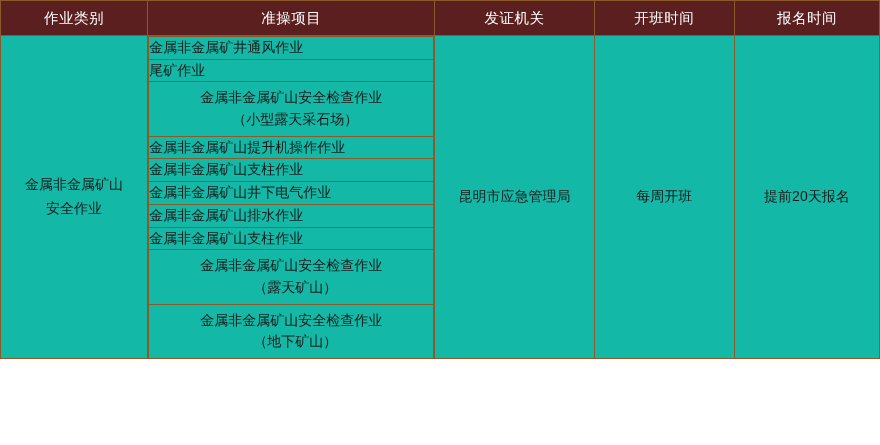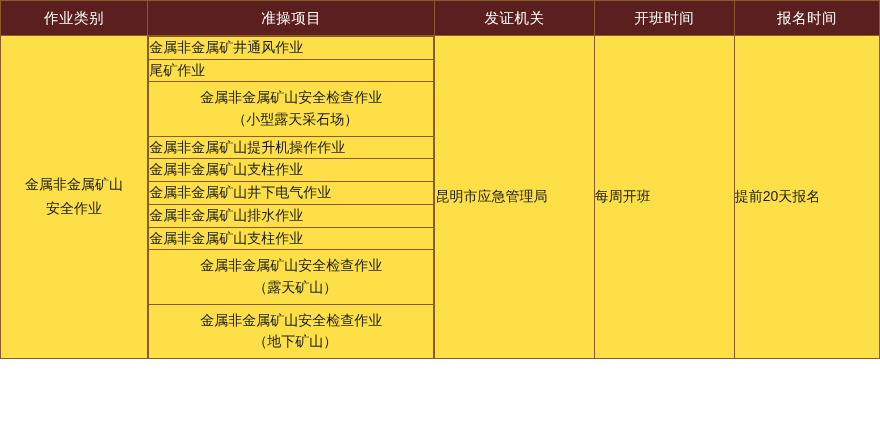--- a/index.html
+++ b/index.html
@@ -34,21 +34,21 @@
     background: #5b1f1f;
     color: #ffffff;
     font-weight: normal;
     font-size: 14.5px;
     height: 34px;
     text-align: center;
     border: 1px solid #3d1414;
     letter-spacing: 0.5px;
   }
   td {
-    background: #fde047;
+    background: #14b8a6;
   }
   .cat-cell {
     text-align: center;
     font-size: 14px;
     line-height: 1.7;
     padding: 4px 6px;
   }
   .item-cell {
     text-align: left;
     font-size: 14px;
@@ -59,21 +59,21 @@
   .item-cell.two-line {
     padding-top: 5px;
     padding-bottom: 5px;
     text-align: center;
   }
   .item-sub {
     display: block;
     padding-left: 8px;
   }
   .center-cell {
-    text-align: left;
+    text-align: center;
     font-size: 14px;
     padding: 4px 6px;
   }
   .inner-table {
     border-collapse: collapse;
     width: 100%;
     table-layout: fixed;
   }
   .inner-table td {
     border: none;

